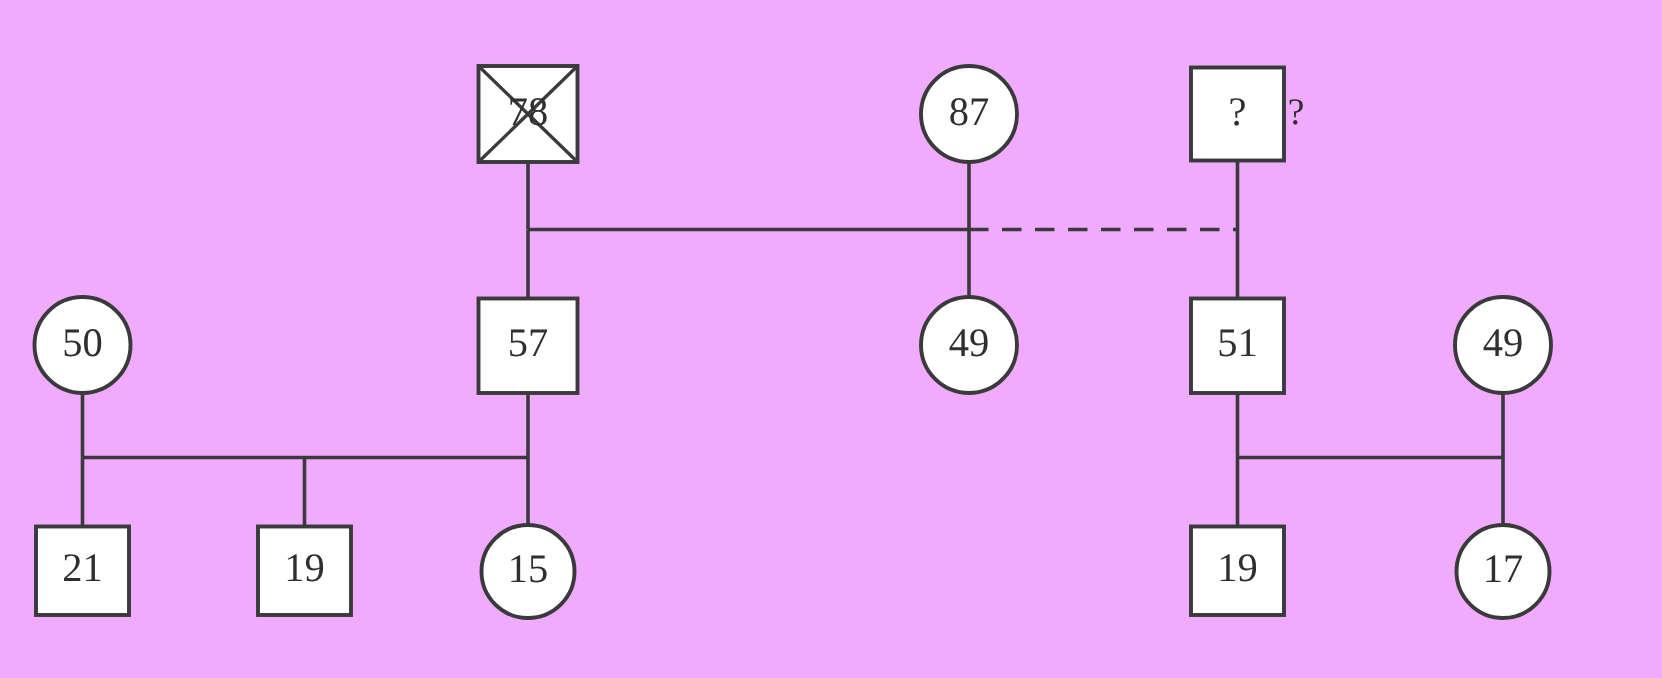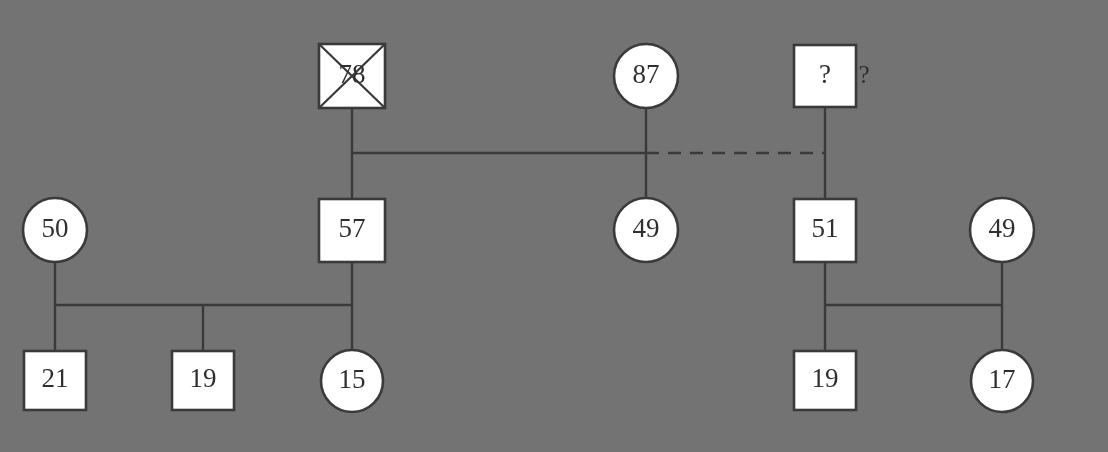--- a/index.html
+++ b/index.html
@@ -8,21 +8,21 @@
     padding: 0;
     background: #ffffff;
   }
   body {
     font-family: "Liberation Serif", serif;
   }
   #pedigree-canvas {
     position: relative;
     width: 1108px;
     height: 452px;
-    background: #737373;
+    background: #f0abfc;
     overflow: hidden;
   }
   #pedigree-svg {
     position: absolute;
     top: 0;
     left: 0;
     width: 1108px;
     height: 452px;
     display: block;
   }

